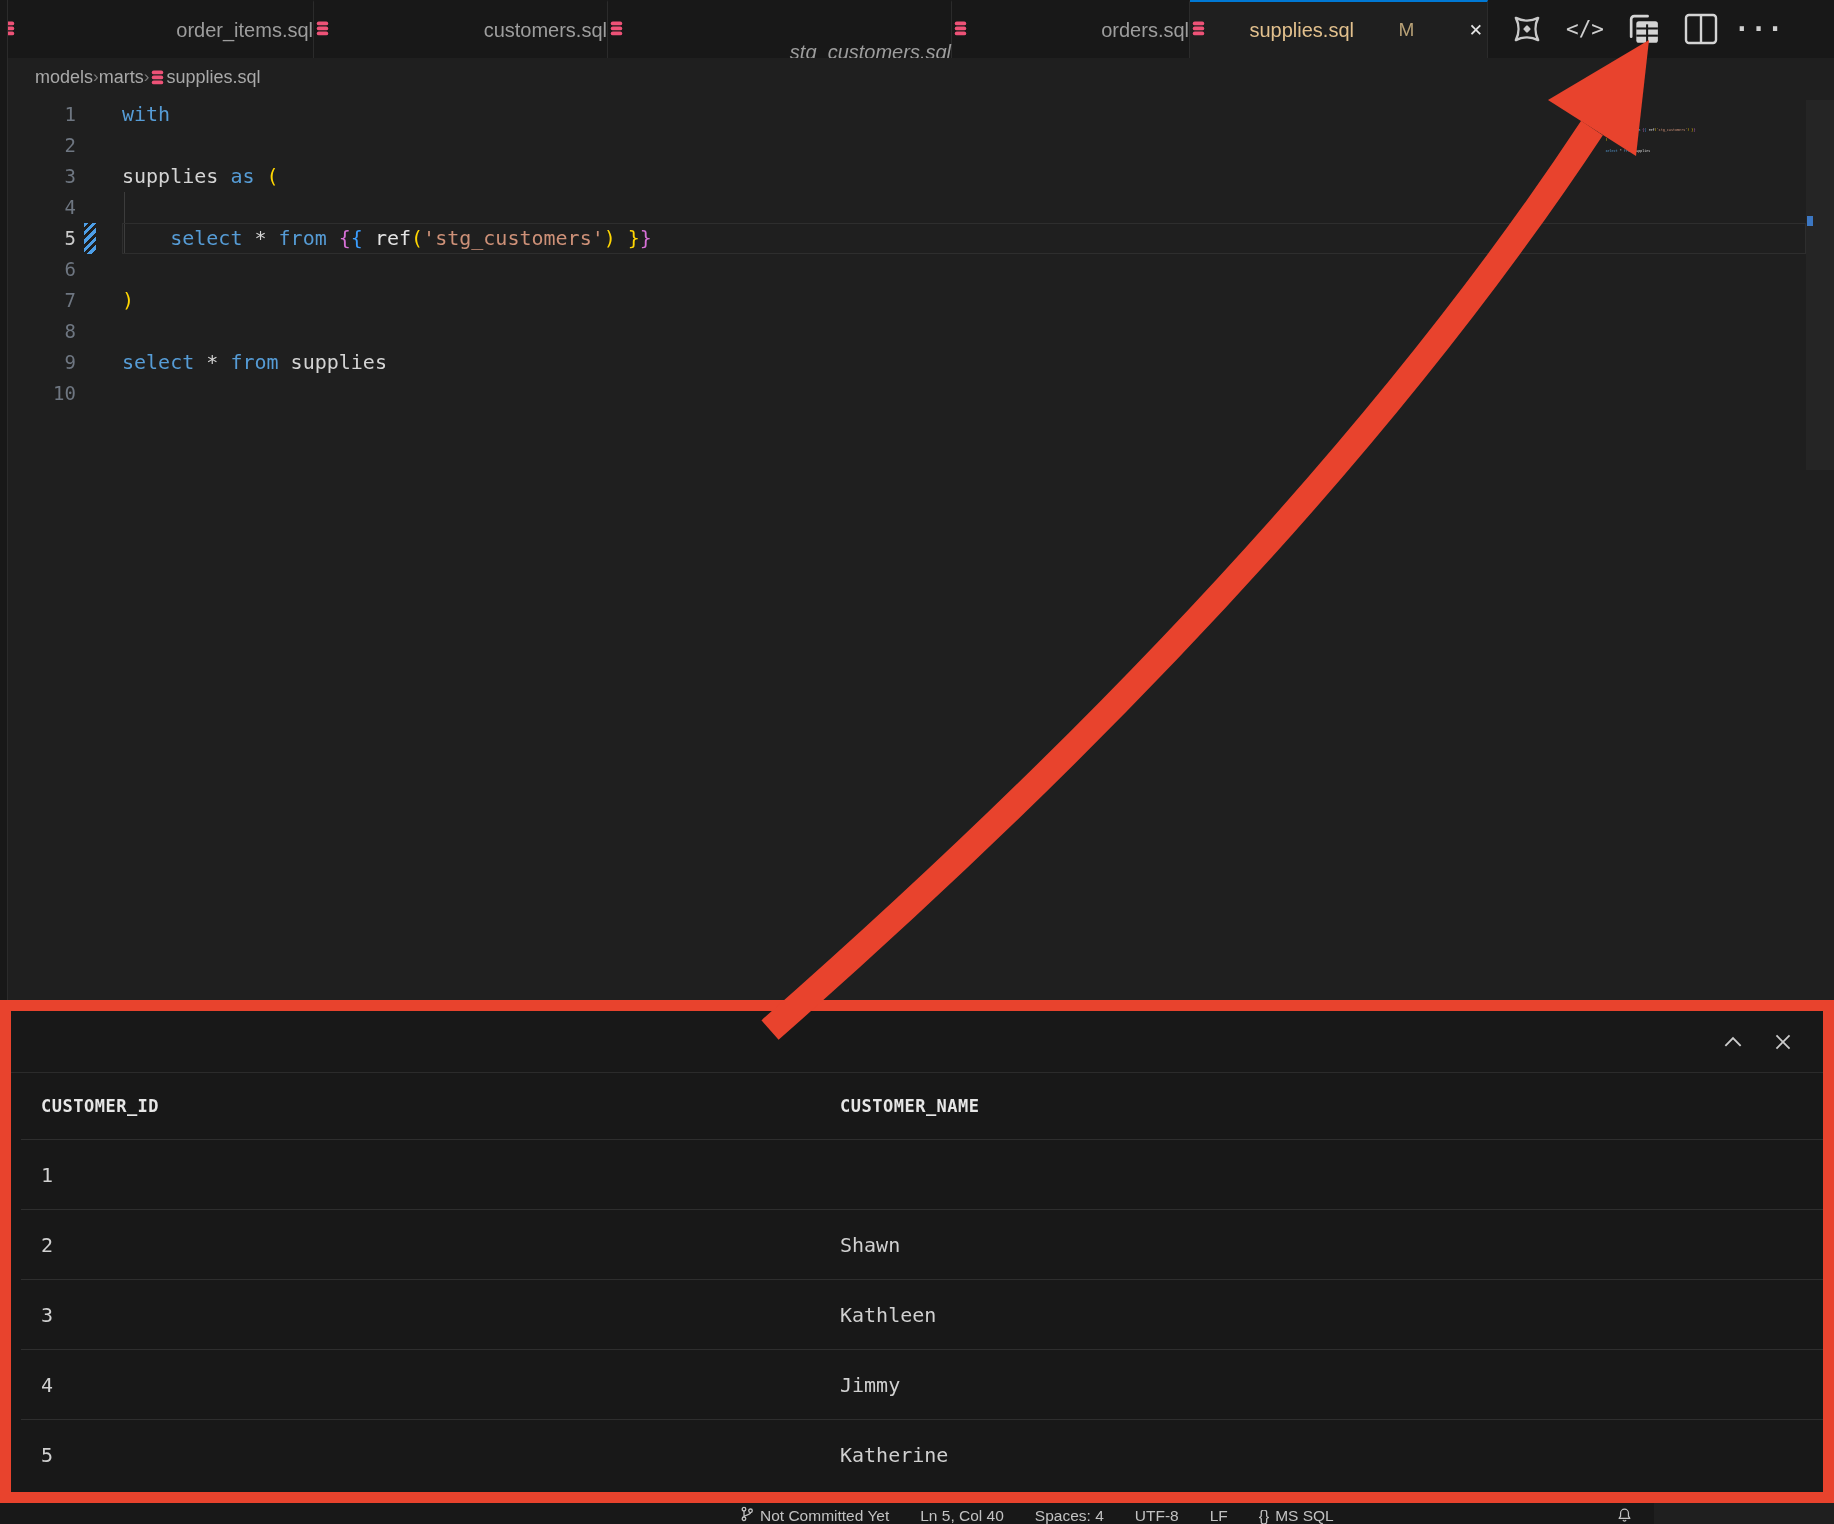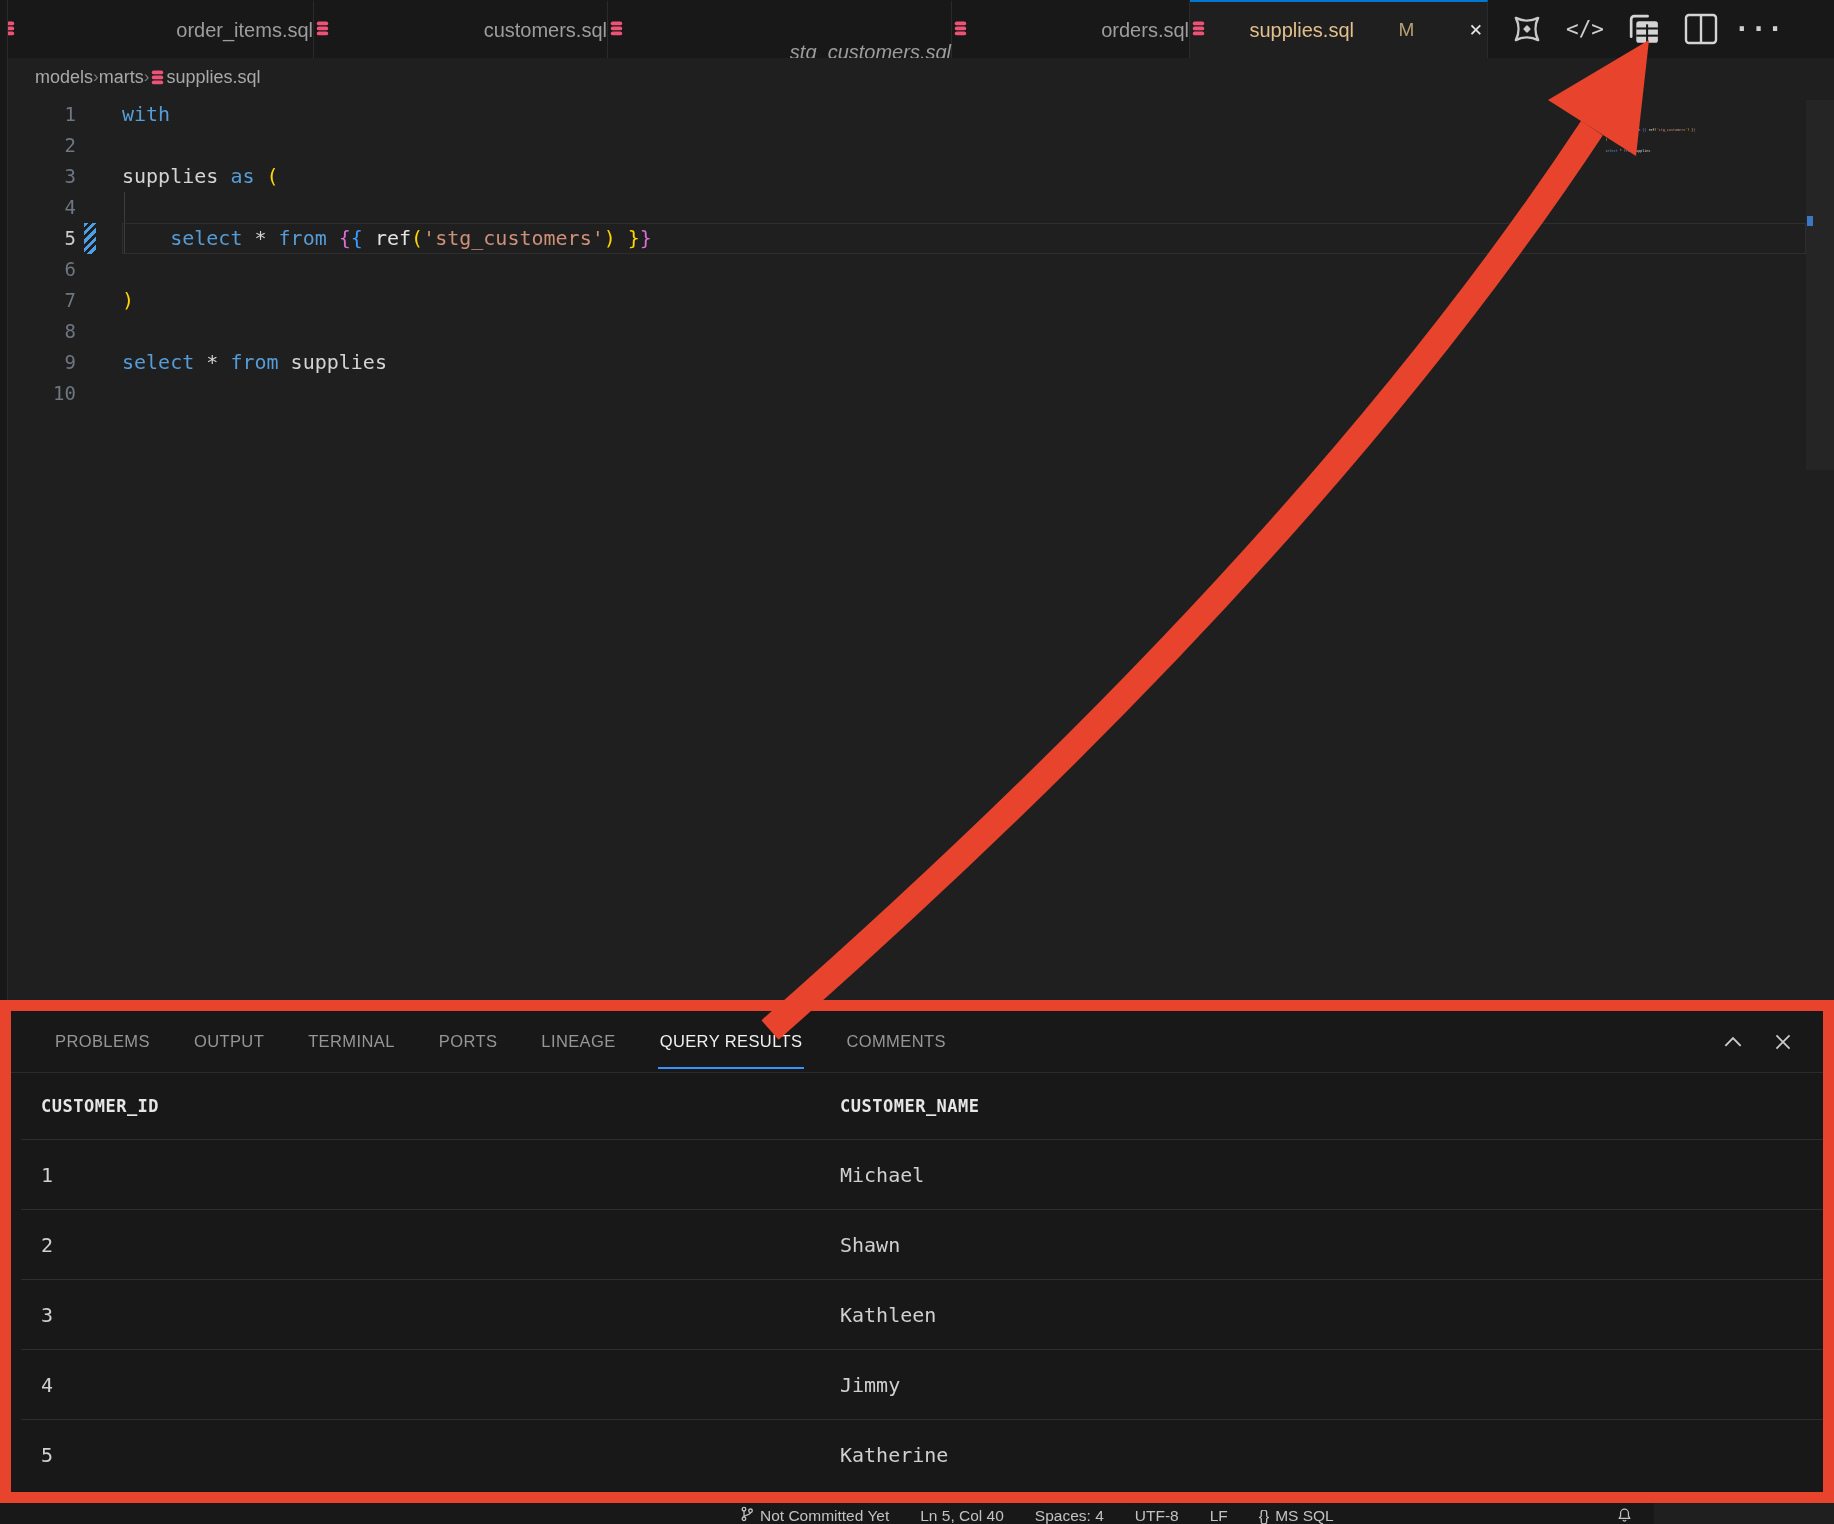--- a/index.html
+++ b/index.html
@@ -310,29 +310,20 @@
           <span class="code"></span>
         </div>
       </div>
     </div>
 </div>
 <div id="scrollbar"></div>
 <div id="ruler-mark"></div>
 
 <div id="panel-frame" style="border-color: rgb(232, 67, 45);">
   <div id="panel-header">
-    <div id="panel-tabs" style="display:flex;">
-        <span class="ptab">PROBLEMS</span>
-        <span class="ptab">OUTPUT</span>
-        <span class="ptab">TERMINAL</span>
-        <span class="ptab">PORTS</span>
-        <span class="ptab">LINEAGE</span>
-        <span class="ptab active">QUERY RESULTS</span>
-        <span class="ptab">COMMENTS</span>
-      </div>
     <div id="panel-actions">
         <div class="pact">
           <svg width="24" height="24" viewBox="0 0 22 22">
             <polyline points="4,14.5 11,7.5 18,14.5" fill="none" stroke="#cccccc" stroke-width="1.7"></polyline>
           </svg>
         </div>
         <div class="pact">
           <svg width="24" height="24" viewBox="0 0 22 22">
             <path d="M5 5 L17 17 M17 5 L5 17" stroke="#cccccc" stroke-width="1.6"></path>
           </svg>
@@ -340,21 +331,20 @@
       </div>
   </div>
   <div id="results-table">
     <div class="thead">
         <div class="th">CUSTOMER_ID</div>
         <div class="th">CUSTOMER_NAME</div>
       </div>
     <div id="tbody">
         <div class="trow">
           <div class="td">1</div>
-          <div class="td">Michael</div>
         </div>
         <div class="trow">
           <div class="td">2</div>
           <div class="td">Shawn</div>
         </div>
         <div class="trow">
           <div class="td">3</div>
           <div class="td">Kathleen</div>
         </div>
         <div class="trow">

